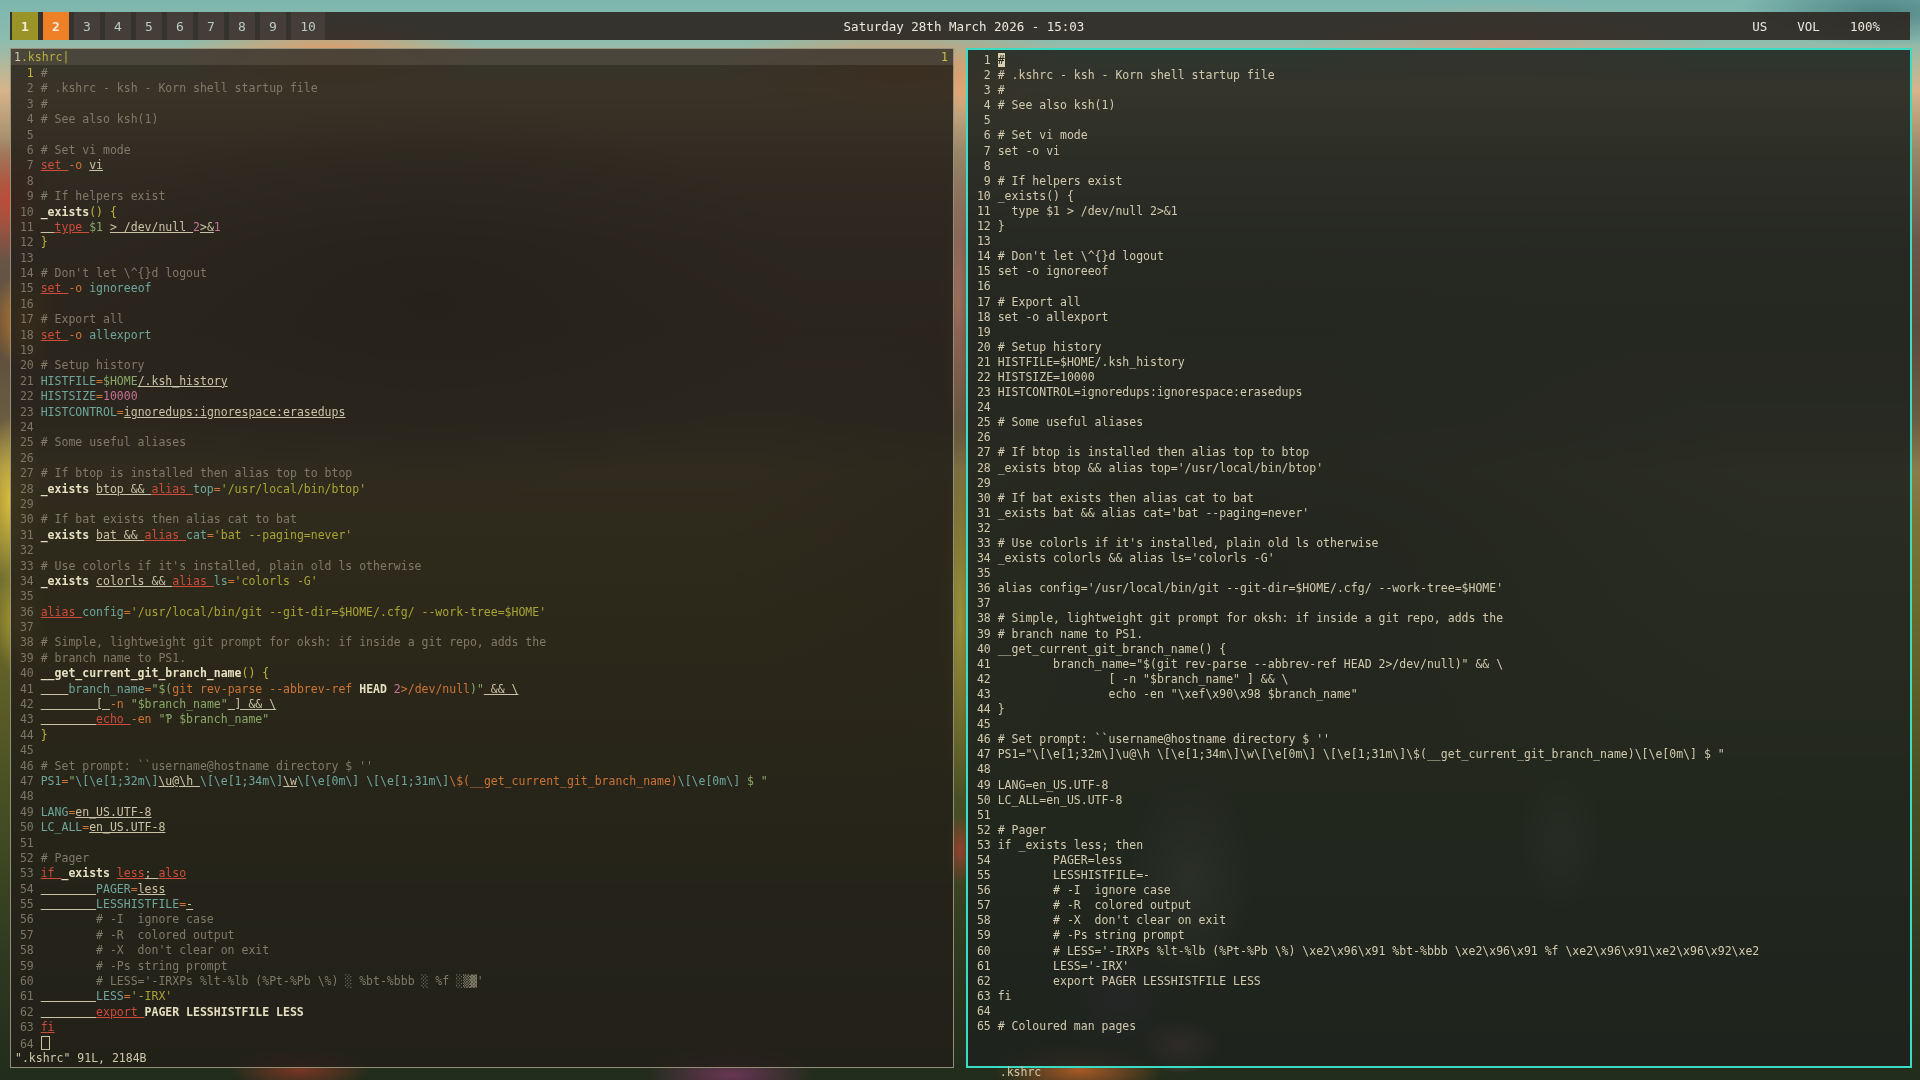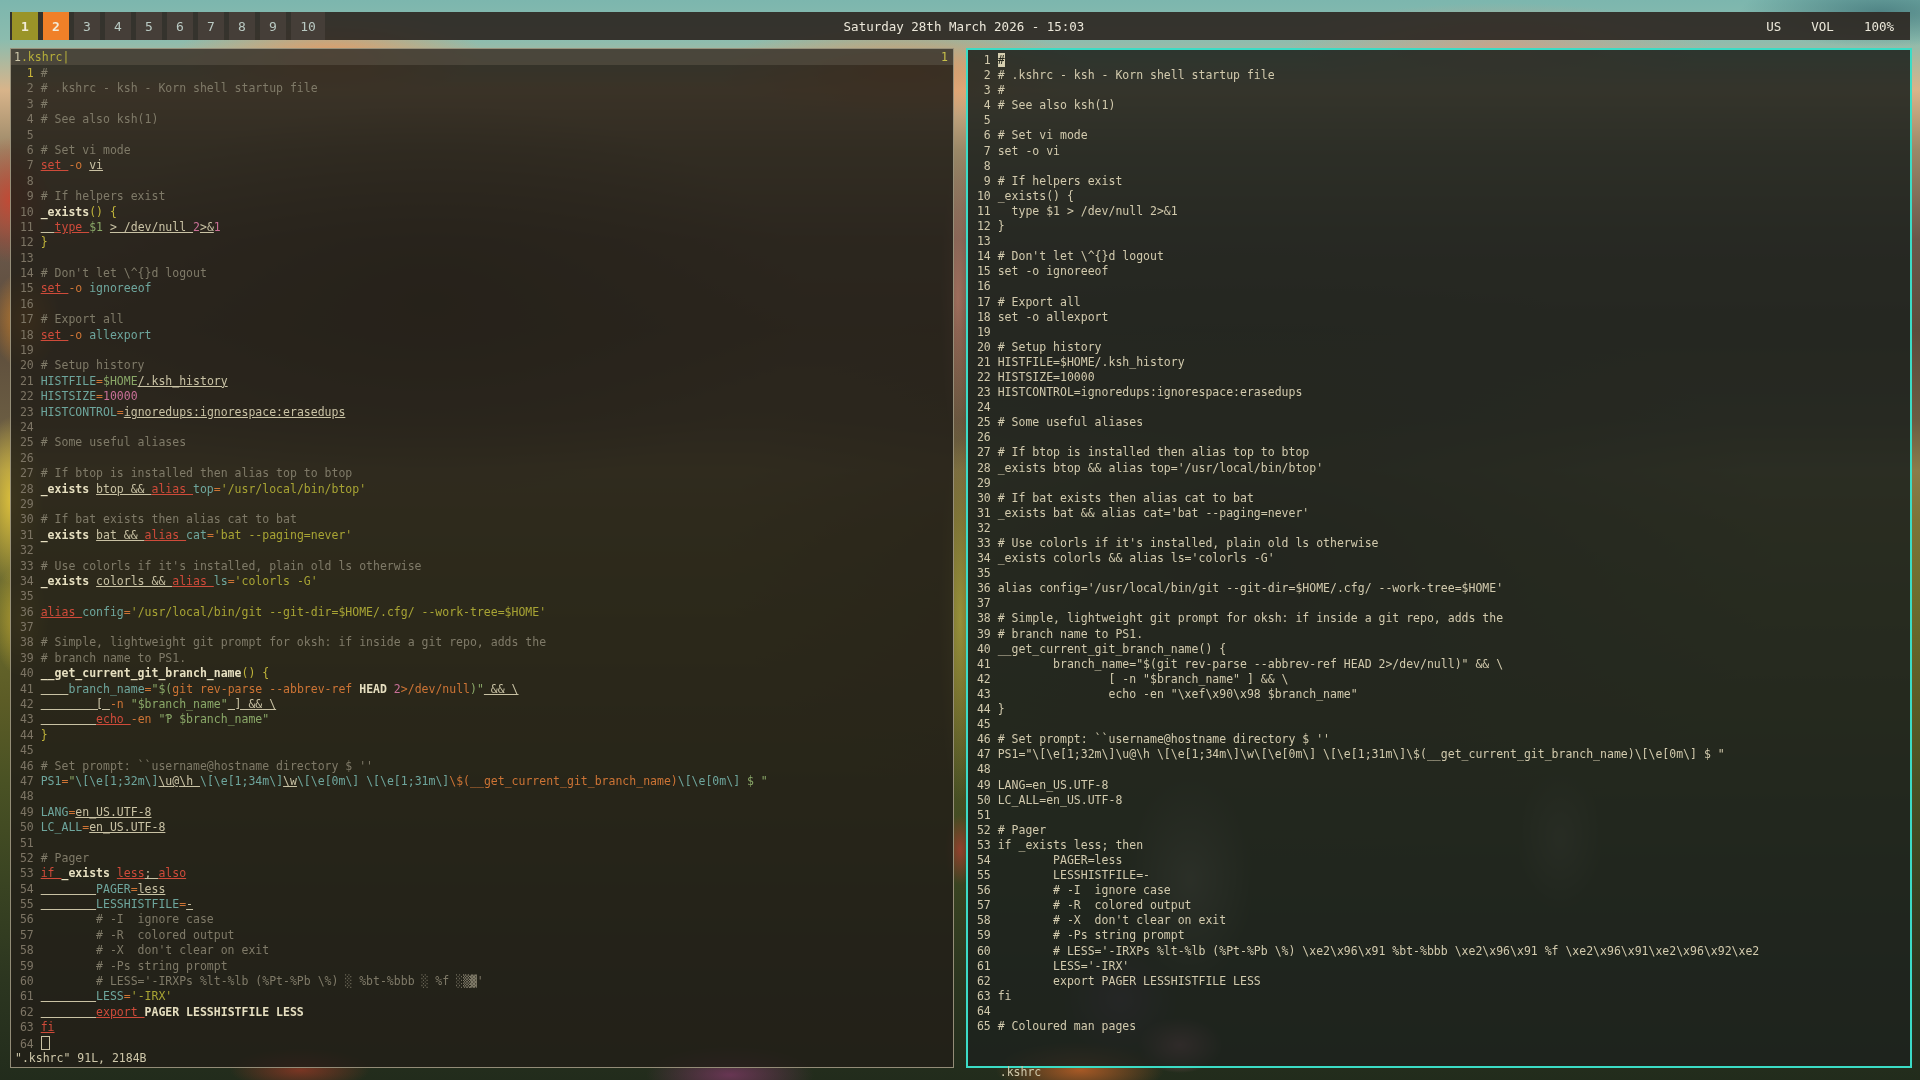--- a/index.html
+++ b/index.html
@@ -41,21 +41,21 @@
   .bar{position:absolute;left:10px;top:12px;right:10px;height:28px;
     background:rgba(46,41,36,.93);display:flex;align-items:center;}
   .ws{display:flex;height:28px;align-items:stretch;margin-left:2px;}
   .ws-btn{width:26px;display:flex;align-items:center;justify-content:center;
     margin-right:5px;font-size:13px;color:#b9c9c2;background:#453e38;cursor:default;}
   .ws-btn.wide{width:34px;}
   .ws-btn.active{background:#9a9428;color:#f2ecd8;font-weight:bold;}
   .ws-btn.urgent{background:#f08028;color:#f2ecd8;font-weight:bold;}
   .bar-clock{position:absolute;left:8px;right:0;text-align:center;
     color:#ece8da;font-size:12.5px;pointer-events:none;}
-  .bar-right{margin-left:auto;display:flex;gap:30px;padding-right:16px;
+  .bar-right{margin-left:auto;display:flex;gap:30px;padding-right:30px;
     color:#ece8da;font-size:12.5px;}
   
   .win{position:absolute;top:48px;height:1020px;box-sizing:border-box;}
   .win-left{left:10px;width:944px;border:1px solid rgba(195,186,160,.7);
     background:rgba(34,31,24,.87);}
   .win-right{left:966px;width:946px;border:2px solid #3bdcc6;
     background:rgba(30,34,30,.88);}
   
   .tabline{height:16px;background:rgba(92,85,72,.55);display:flex;
     font-size:11.5px;line-height:16px;padding:0 3px;color:#cfc8aa;}

